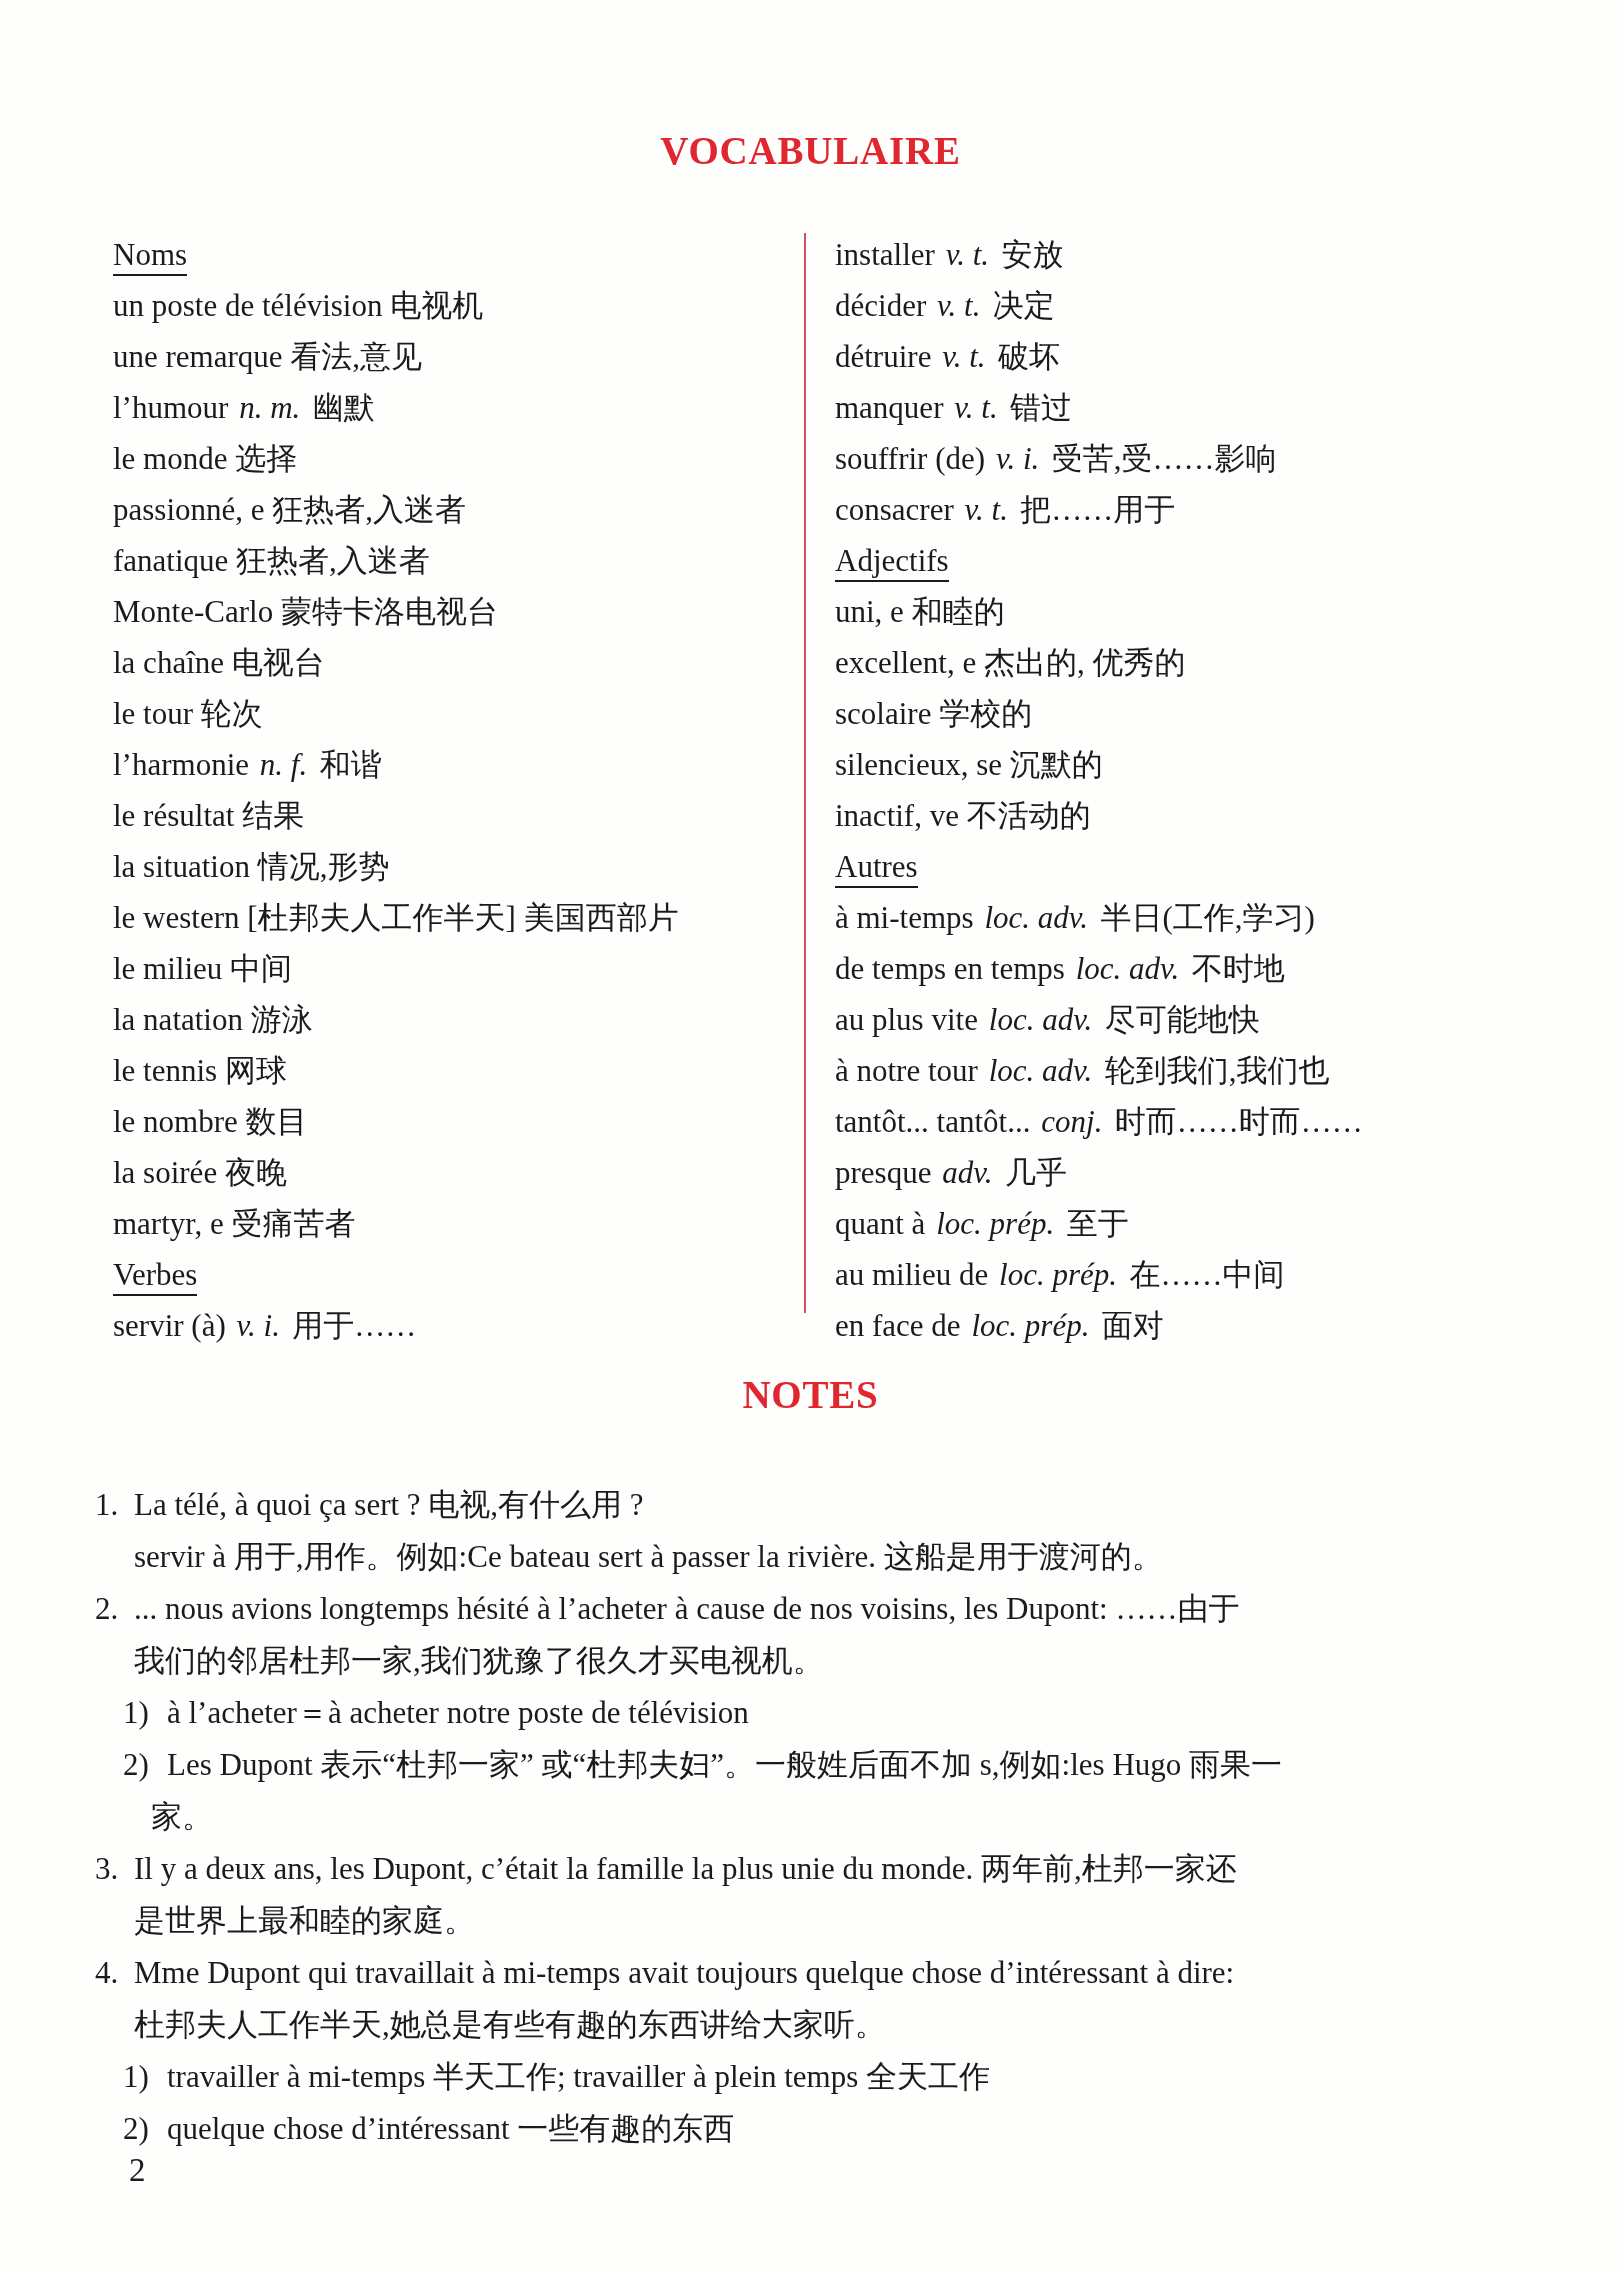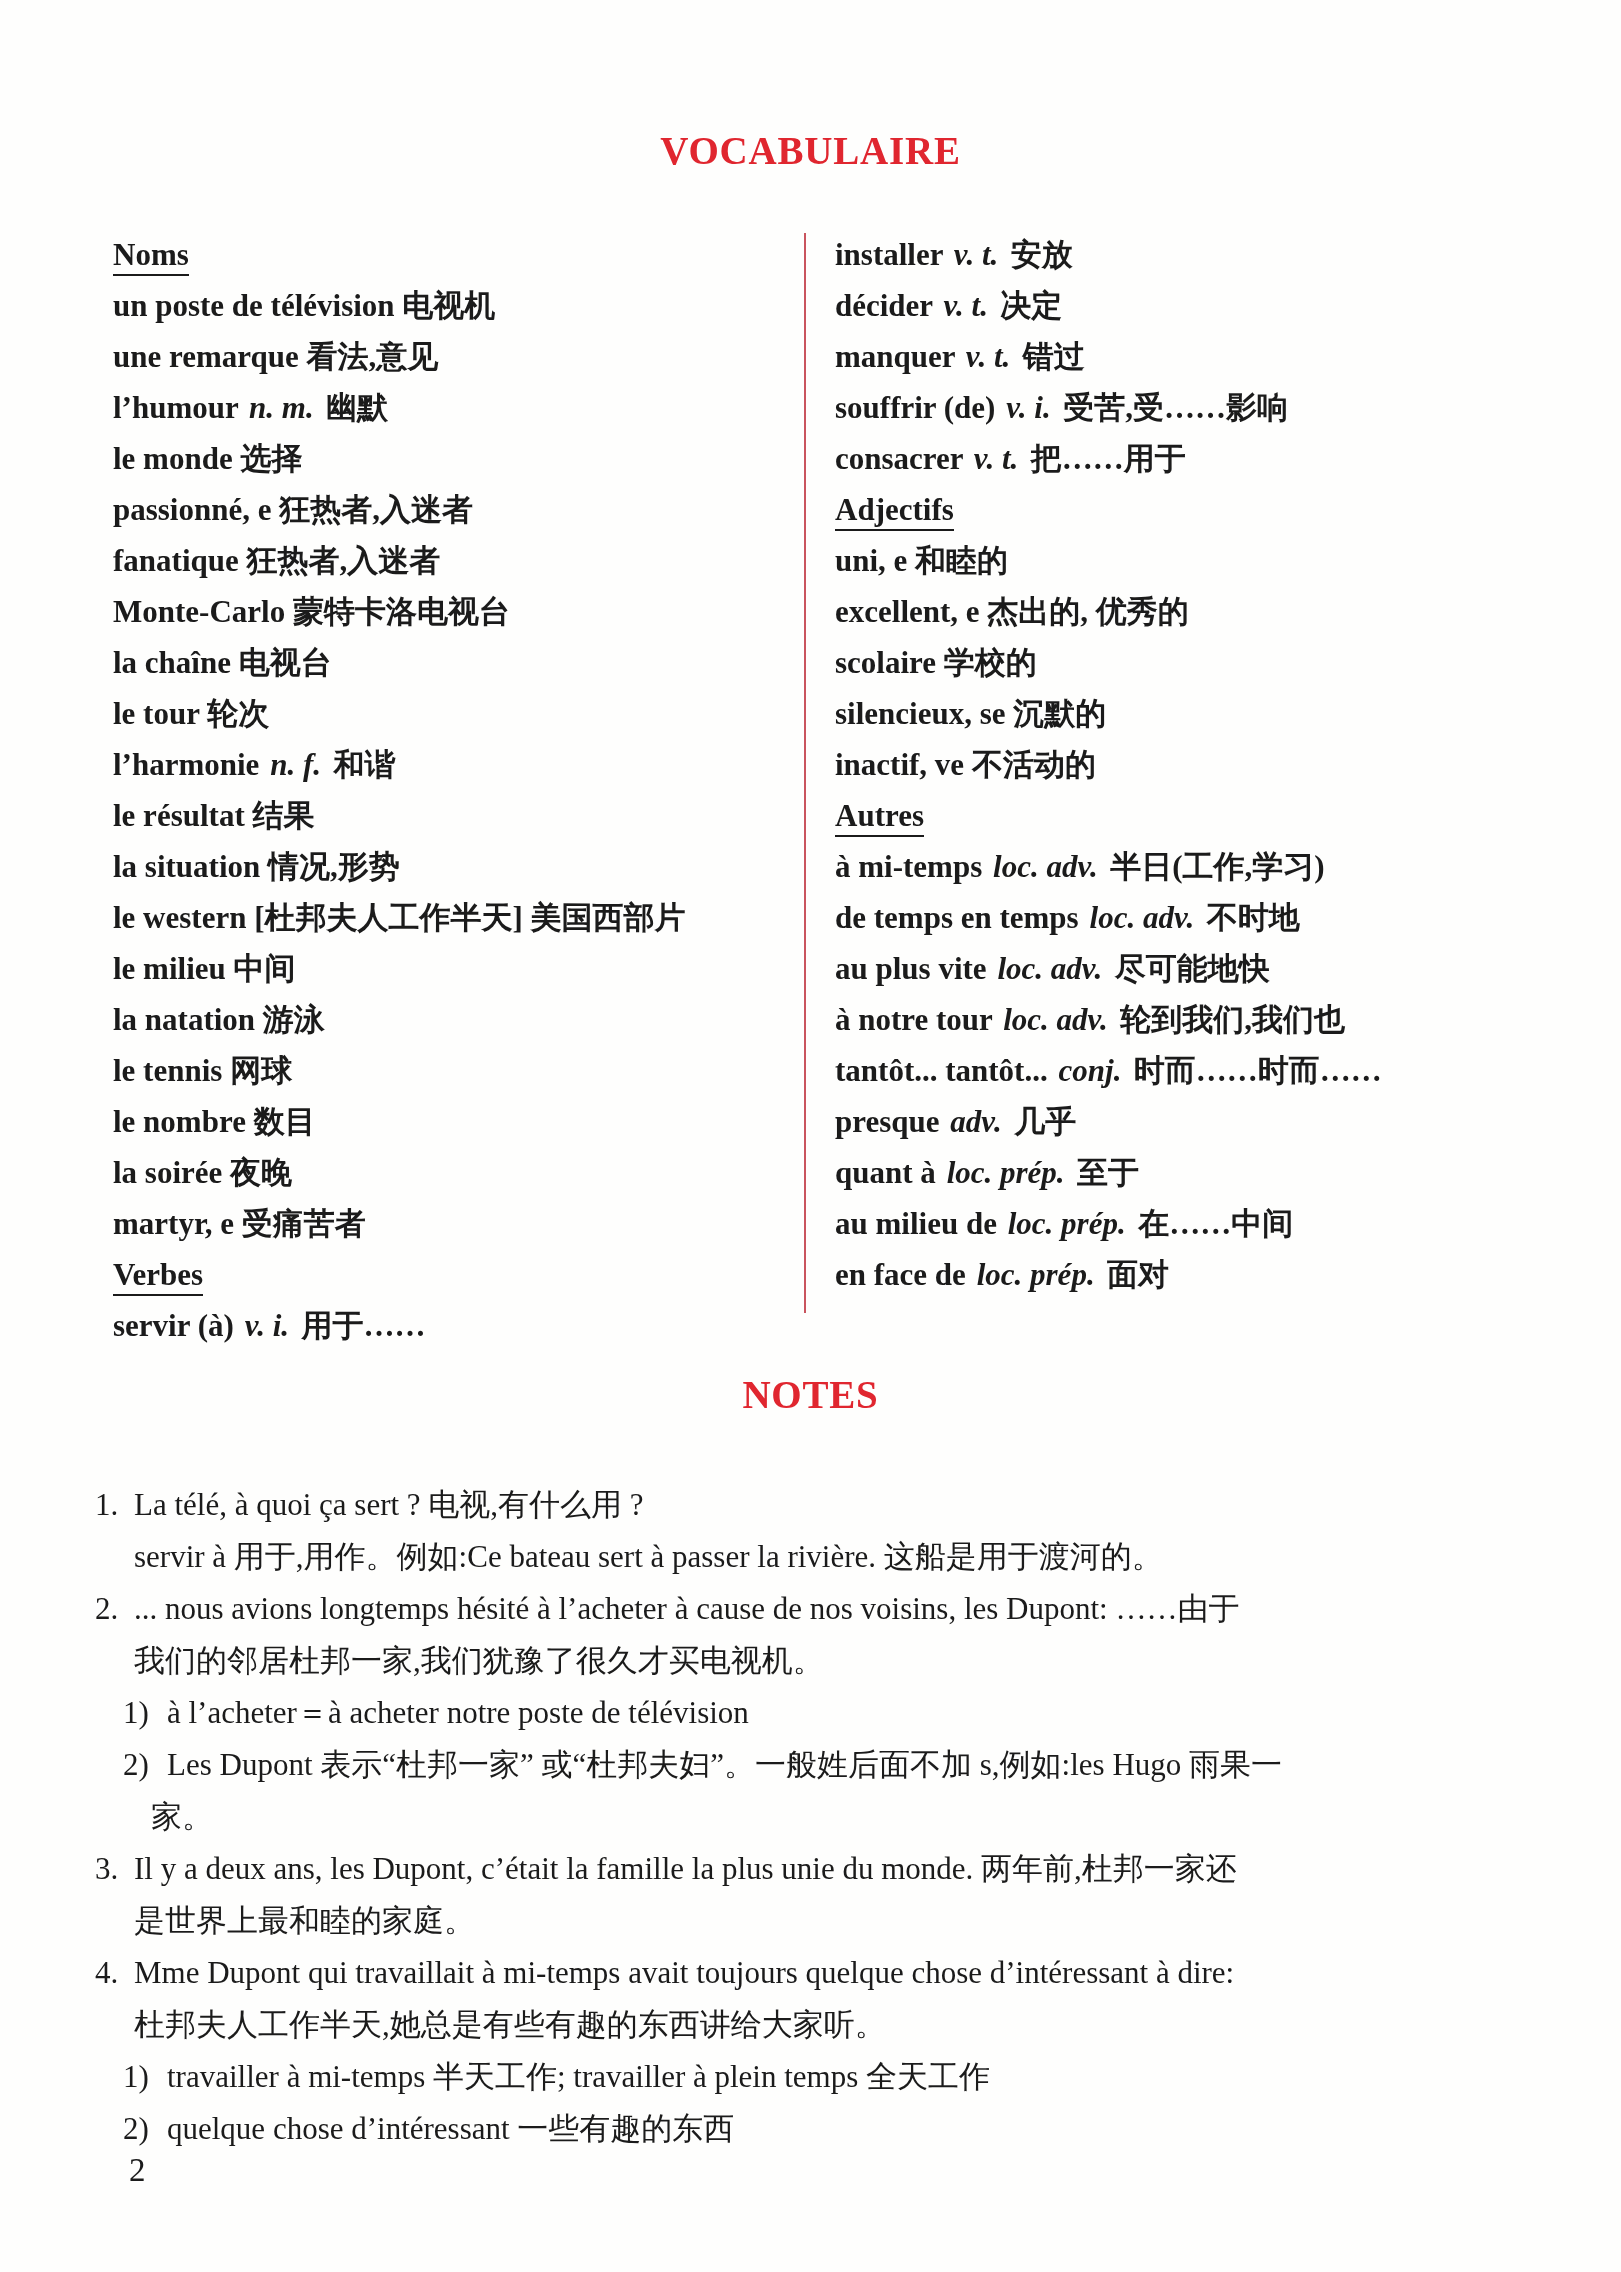--- a/index.html
+++ b/index.html
@@ -22,21 +22,20 @@
   }
   #vocab-title{top:128px;}
   #notes-title{top:1372px;}
   .v-col{position:absolute;top:229px;}
   #vleft{left:113px;width:683px;}
   #vright{left:835px;width:776px;}
   .v-line{
     font-size:31px;
     line-height:51px;
     white-space:nowrap;
-    font-weight:bold;
   }
   .v-h{
     display:inline-block;
     line-height:34px;
     border-bottom:2.3px solid #1b1b1b;
     padding-bottom:2.3px;
   }
   .gram{font-style:italic;margin-left:3.1px;margin-right:4.7px;}
   #divider{
     position:absolute;
@@ -95,20 +94,21 @@
     <div class="v-line"><span class="fr">martyr, e</span> <span class="zh">受痛苦者</span></div>
     <div class="v-line"><span class="v-h">Verbes</span></div>
     <div class="v-line"><span class="fr">servir (à)</span> <i class="gram">v. i.</i> <span class="zh">用于……</span></div>
   </div>
 
 <div id="divider"></div>
 
 <div id="vright" class="v-col">
     <div class="v-line"><span class="fr">installer</span> <i class="gram">v. t.</i> <span class="zh">安放</span></div>
     <div class="v-line"><span class="fr">décider</span> <i class="gram">v. t.</i> <span class="zh">决定</span></div>
+    <div class="v-line"><span class="fr">détruire</span> <i class="gram">v. t.</i> <span class="zh">破坏</span></div>
     <div class="v-line"><span class="fr">manquer</span> <i class="gram">v. t.</i> <span class="zh">错过</span></div>
     <div class="v-line"><span class="fr">souffrir (de)</span> <i class="gram">v. i.</i> <span class="zh">受苦,受……影响</span></div>
     <div class="v-line"><span class="fr">consacrer</span> <i class="gram">v. t.</i> <span class="zh">把……用于</span></div>
     <div class="v-line"><span class="v-h">Adjectifs</span></div>
     <div class="v-line"><span class="fr">uni, e</span> <span class="zh">和睦的</span></div>
     <div class="v-line"><span class="fr">excellent, e</span> <span class="zh">杰出的, 优秀的</span></div>
     <div class="v-line"><span class="fr">scolaire</span> <span class="zh">学校的</span></div>
     <div class="v-line"><span class="fr">silencieux, se</span> <span class="zh">沉默的</span></div>
     <div class="v-line"><span class="fr">inactif, ve</span> <span class="zh">不活动的</span></div>
     <div class="v-line"><span class="v-h">Autres</span></div>

